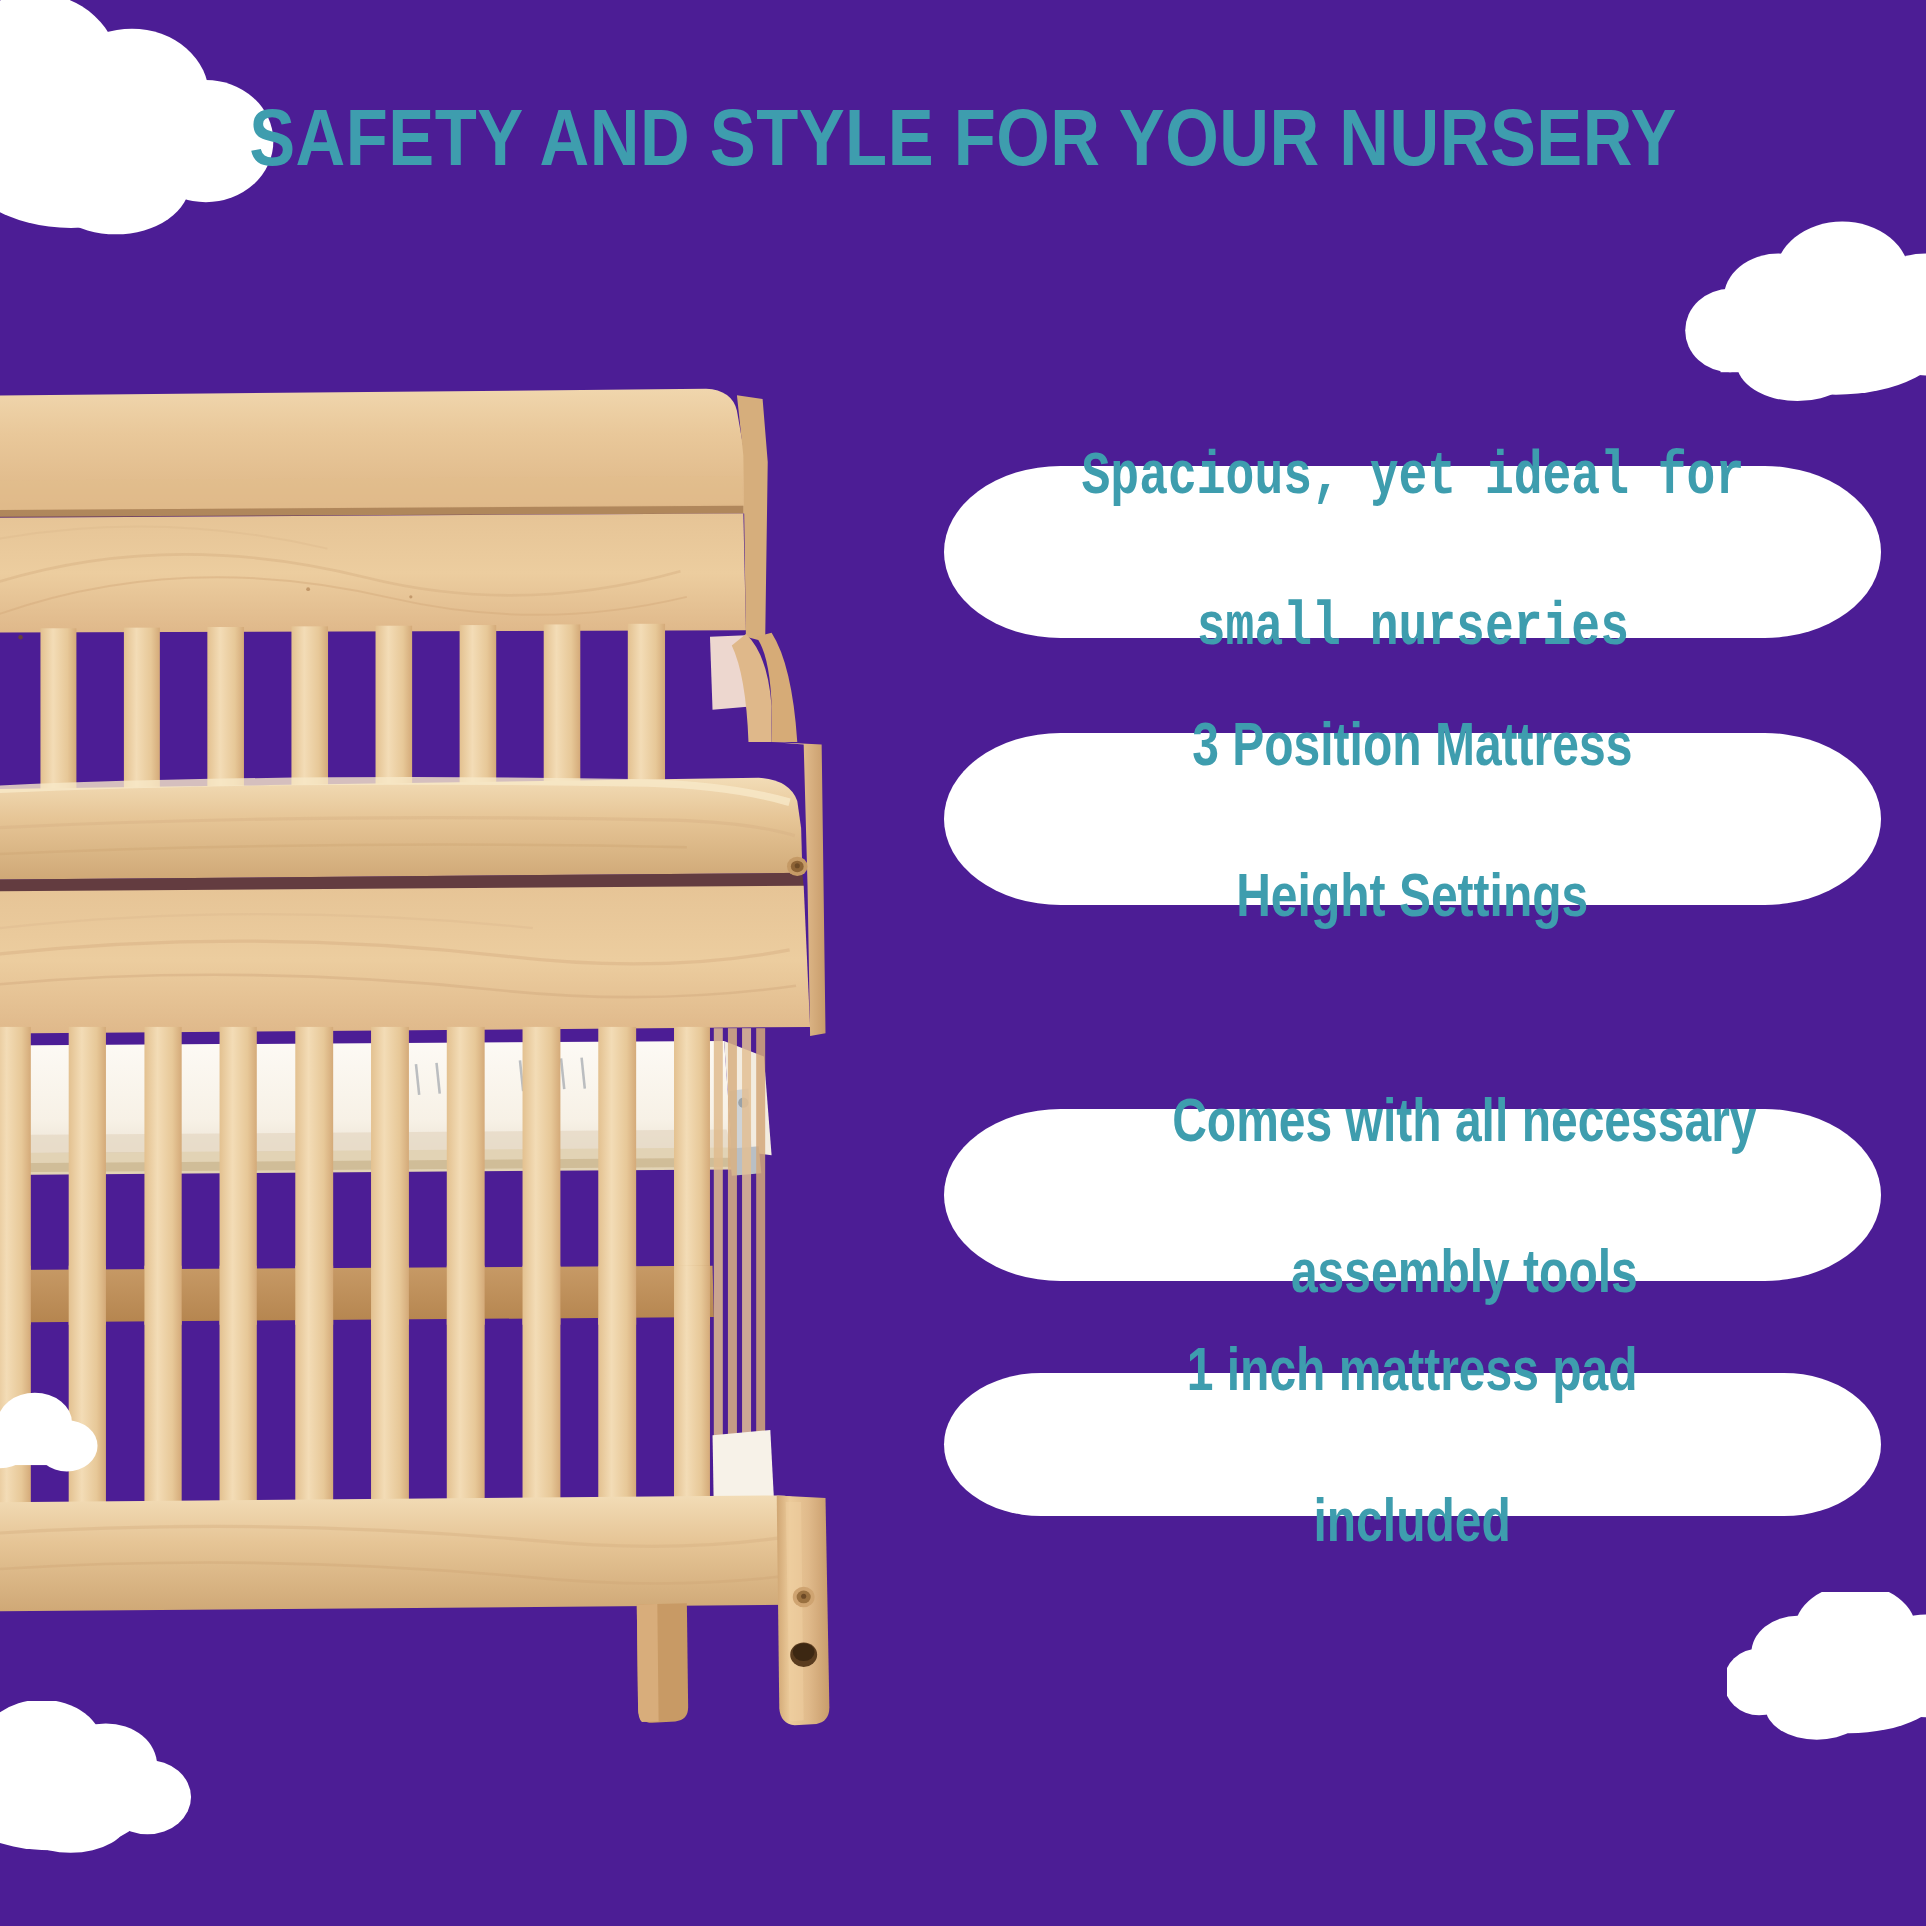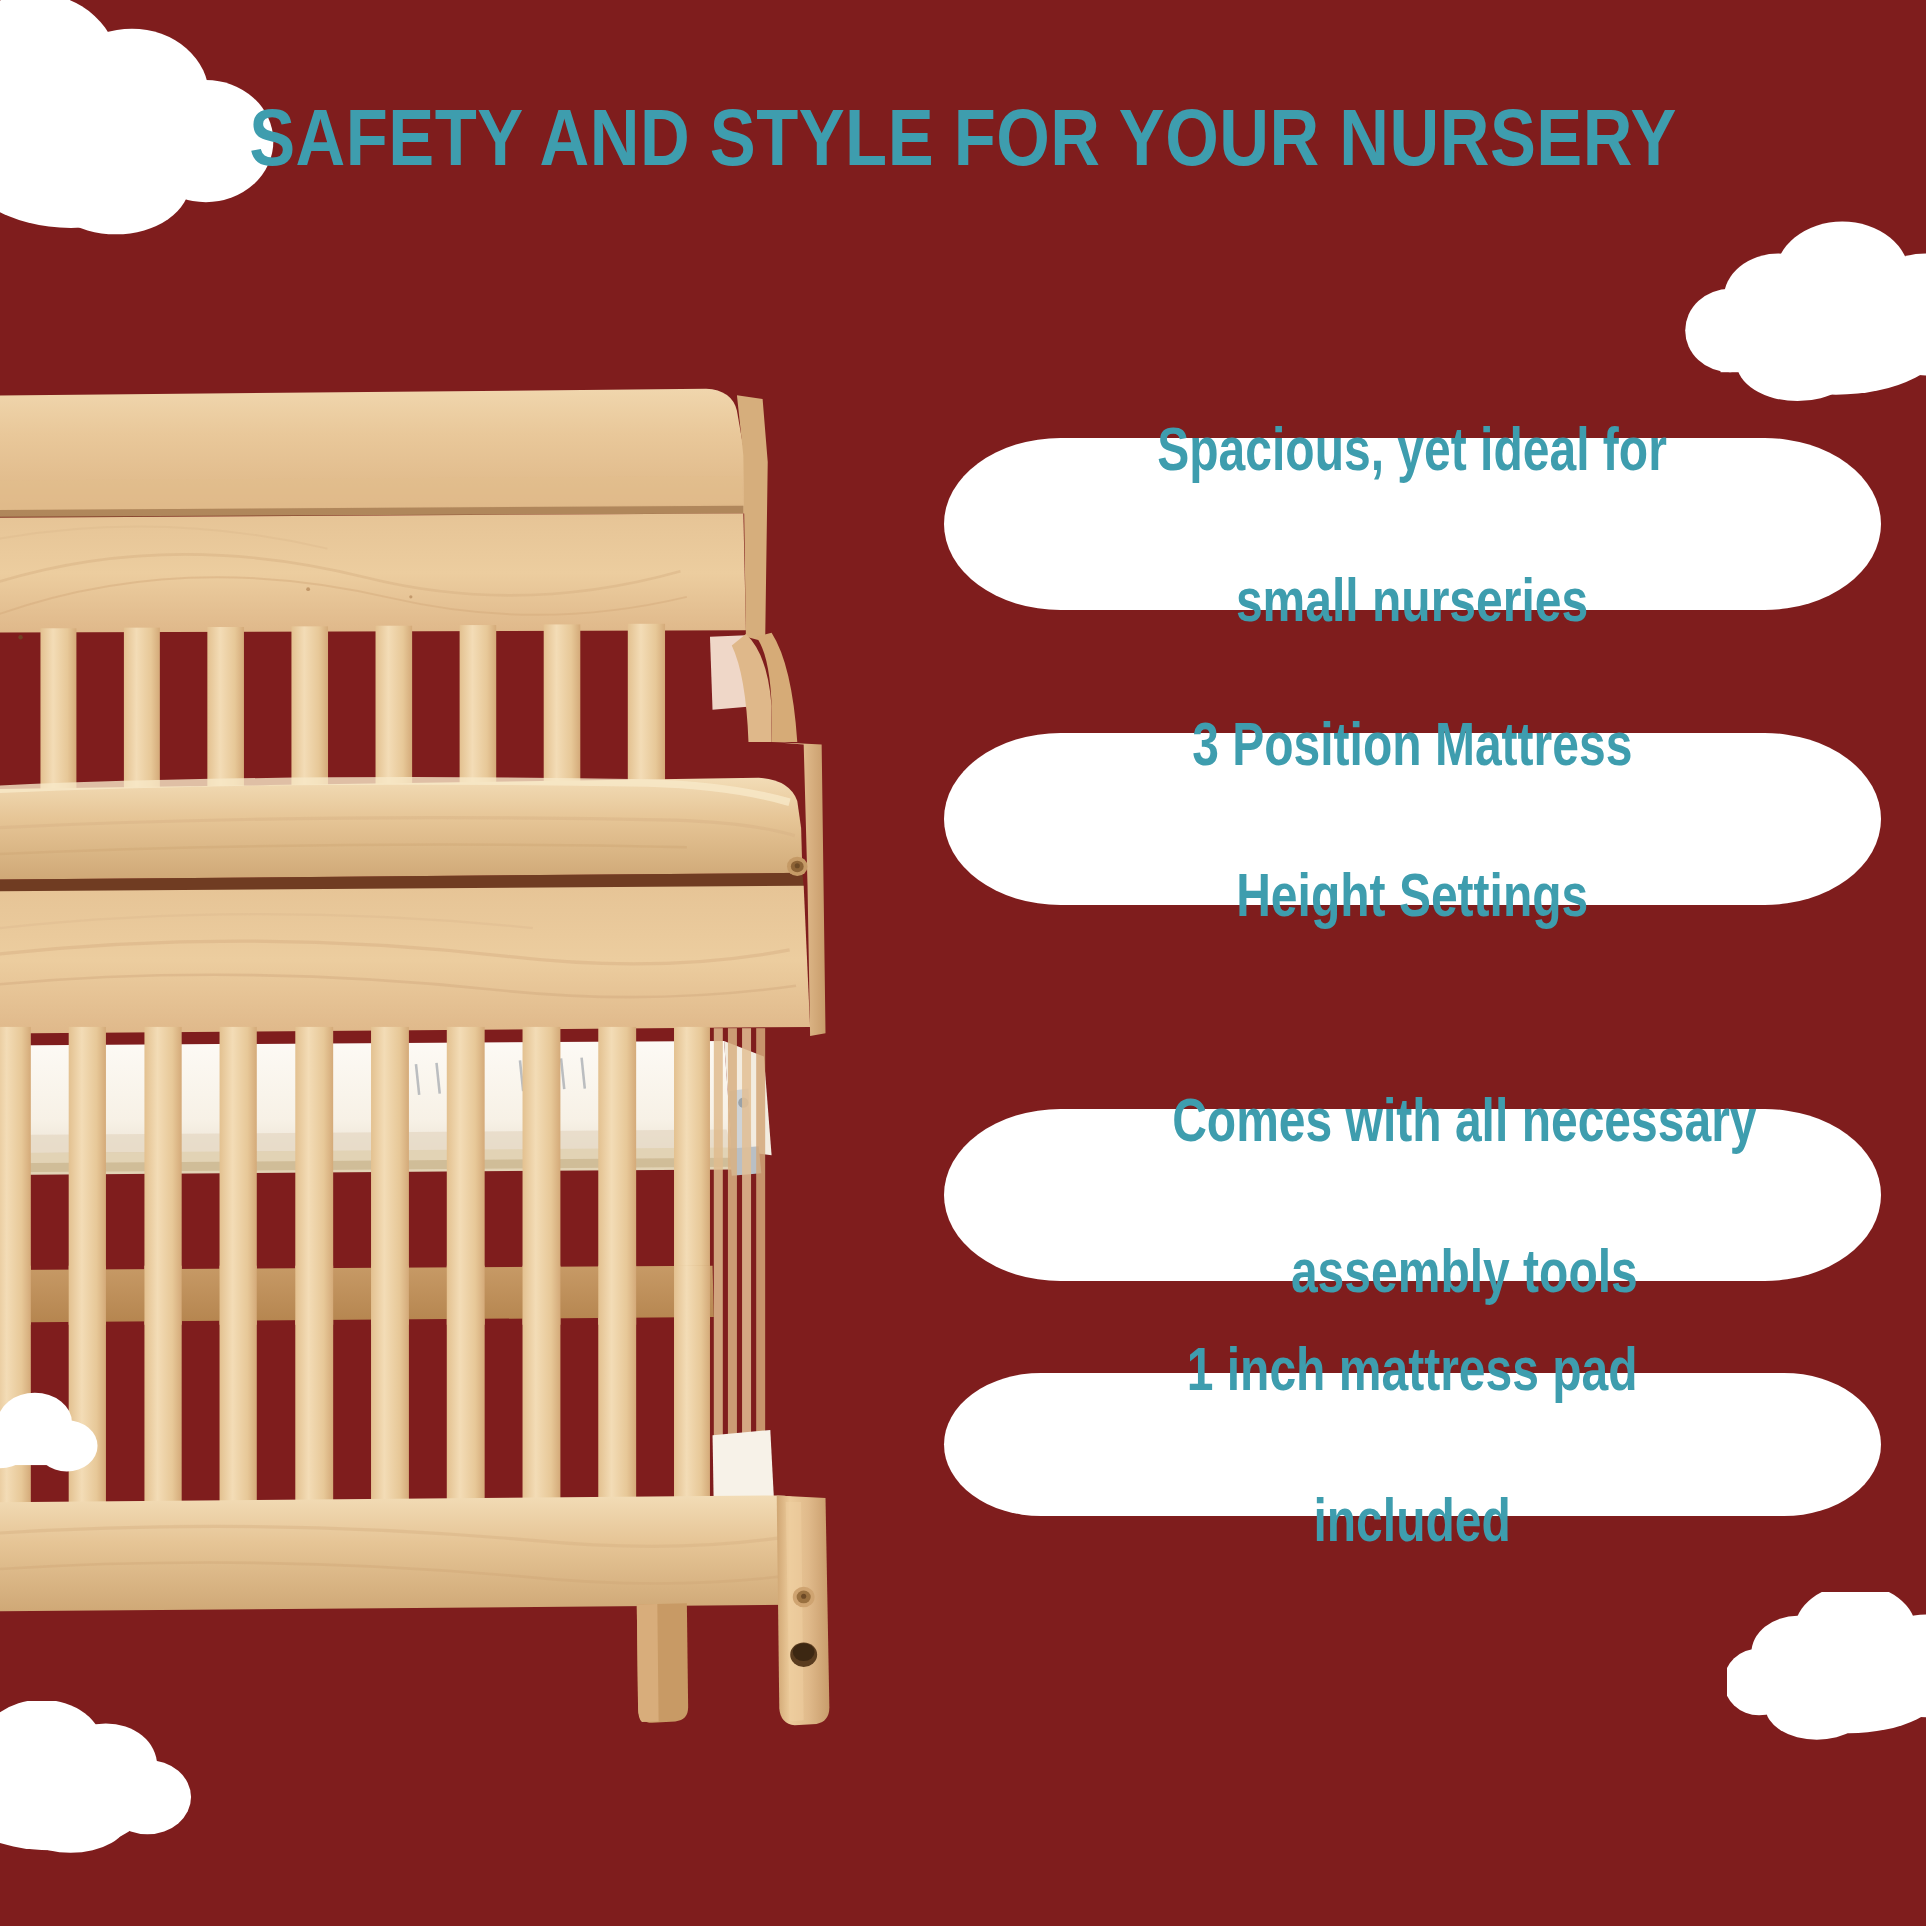--- a/index.html
+++ b/index.html
@@ -9,21 +9,21 @@
   }
   body {
     font-family: "Liberation Sans", sans-serif;
     background: #cce6ec;
     position: relative;
   }
   #canvas {
     position: relative;
     width: 1926px;
     height: 1926px;
-    background: #7f1d1d;
+    background: #4c1d95;
     overflow: hidden;
   }
 
   
   .cloud { position: absolute; pointer-events: none; }
   .cloud svg { display: block; }
 
   
   #title {
     position: absolute;
@@ -58,21 +58,21 @@
     line-height: 1.22;
     padding: 0 39px;
     box-sizing: border-box;
     z-index: 30;
   }
   .pill span {
     display: block;
     transform: scaleX(0.88);
     transform-origin: 50% 50%;
   }
-  #pill0 { top: 438px;  height: 172px; }
+  #pill0 { top: 466px;  height: 172px; font-family: Liberation Mono, monospace; }
   #pill1 { top: 733px; height: 172px; }
   #pill2 { top: 1109px; height: 172px; justify-content: flex-end; }
   #pill3 { top: 1373px; height: 143px; }
 
   
   #crib {
     position: absolute;
     left: -122px;
     top: 385px;
     width: 1040px;

